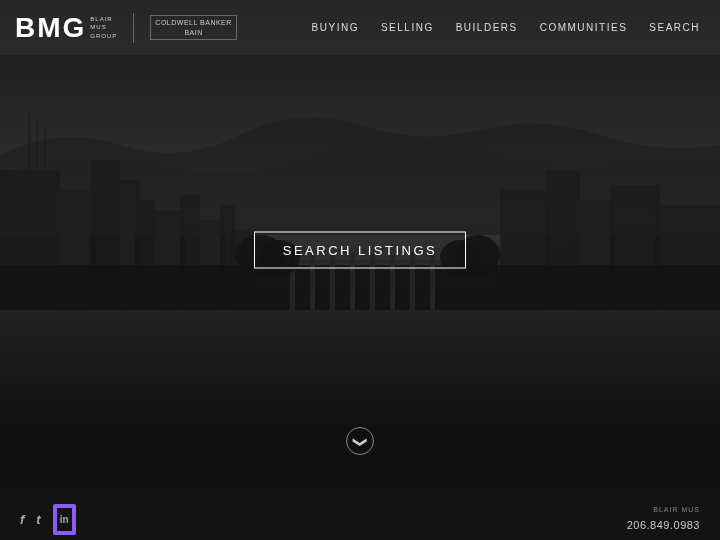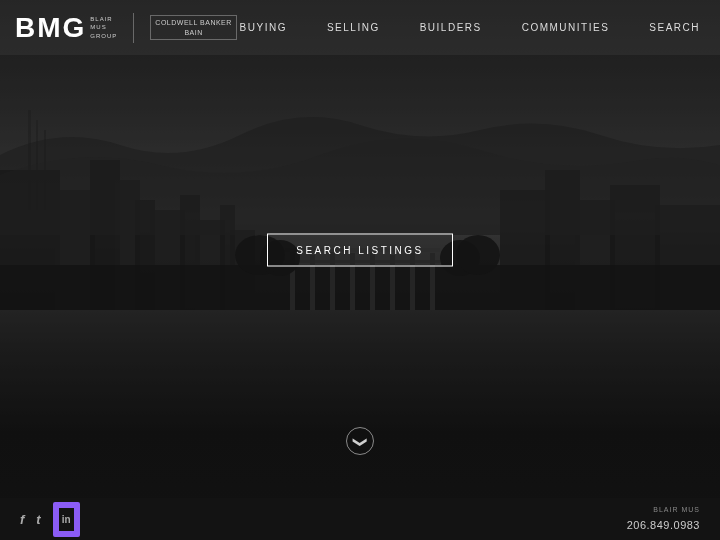--- a/index.html
+++ b/index.html
@@ -103,21 +103,21 @@
       text-transform: uppercase;
       text-align: center;
       line-height: 1.3;
       border: 1px solid rgba(255,255,255,0.3);
       padding: 2px 4px;
     }
 
     .nav-menu {
       display: flex;
       align-items: center;
-      gap: 40px;
+      gap: 22px;
     }
 
     .nav-item {
       font-size: 10px;
       color: #ddd;
       letter-spacing: 1.5px;
       text-transform: uppercase;
       font-family: Arial, sans-serif;
       cursor: pointer;
       text-decoration: none;
@@ -153,21 +153,21 @@
       font-family: Arial, sans-serif;
       font-weight: 300;
       letter-spacing: 0.3px;
     }
 
     .cta-button {
       display: inline-block;
       padding: 10px 28px;
       border: 1px solid #fff;
       color: #fff;
-      font-size: 10px;
+      font-size: 13px;
       letter-spacing: 2.5px;
       text-transform: uppercase;
       font-family: Arial, sans-serif;
       cursor: pointer;
       background: transparent;
       transition: background 0.2s;
     }
 
     
     .scroll-arrow {
@@ -359,21 +359,21 @@
   </main>
 
   <div class="scroll-arrow">
     <span class="scroll-arrow-icon" style="transform:rotate(90deg);display:inline-block;">❯</span>
   </div>
 
   <footer class="footer-bar">
     <div class="social-icons">
       <span class="social-icon" style="font-style:italic;">f</span>
       <span class="social-icon" style="font-style:italic;">t</span>
-      <span class="social-icon" style="font-size:10px;border:6px solid #8b5cf6;padding:6px 3px;border-radius:2px;">in</span>
+      <span class="social-icon" style="font-size:10px;border:4px solid #8b5cf6;padding:6px 3px;border-radius:2px;">in</span>
     </div>
 
     <div class="footer-contact">
       <div class="contact-group">
         <span class="contact-label">BLAIR MUS</span>
         <span class="contact-number">206.849.0983</span>
       </div>
     </div>
   </footer>
 

